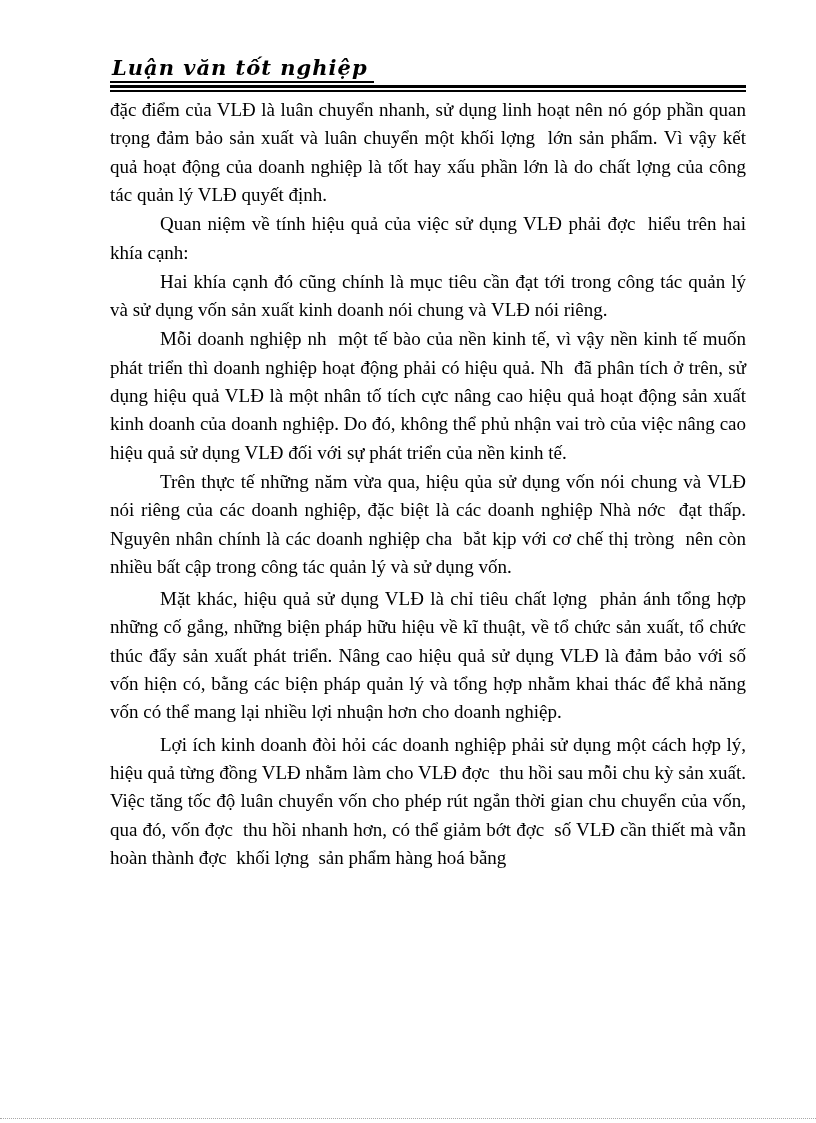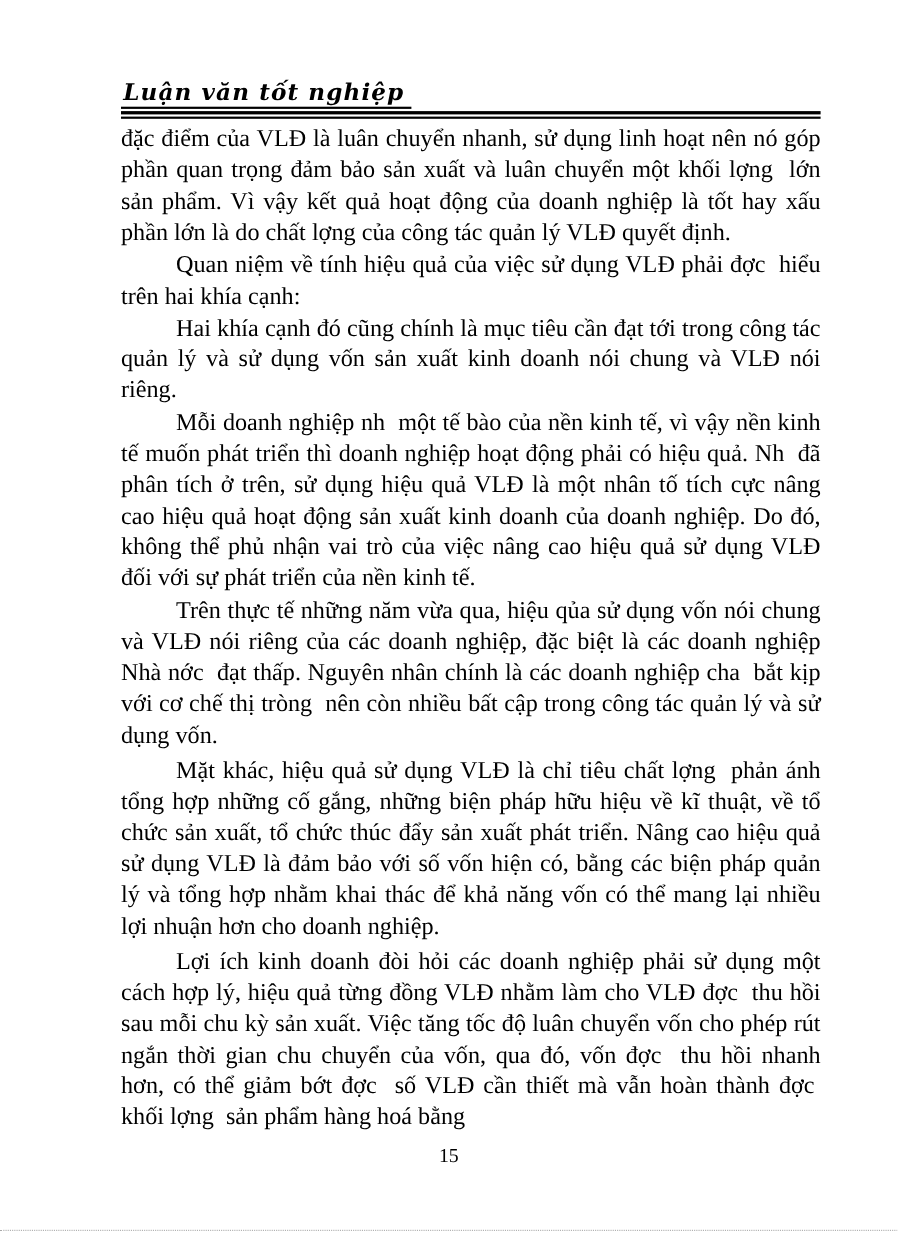--- a/index.html
+++ b/index.html
@@ -16,42 +16,42 @@
     font-family: "Liberation Serif", "DejaVu Serif", serif;
     color: #000000;
   }
   .content-column {
     position: absolute;
     left: 110px;
     top: 0;
     width: 636px;
   }
   .page-header {
-    padding-top: 72px;
+    padding-top: 56px;
   }
   .header-title {
     display: inline-block;
     font-family: "DejaVu Serif", serif;
     font-style: italic;
     font-weight: bold;
     font-size: 21px;
     letter-spacing: 1px;
     line-height: 1.1;
     border-bottom: 2px solid #000;
     padding: 0 6px 2px 2px;
     margin-bottom: 2px;
   }
   .header-rule {
     border-top: 3px solid #000;
     border-bottom: 2px solid #000;
     height: 2px;
   }
   .body-text {
     margin-top: 4px;
-    font-size: 22px;
+    font-size: 19px;
     line-height: 28.3px;
     text-align: justify;
   }
   .body-text p {
     margin: 0 0 1px 0;
   }
   .body-text p.indent {
     text-indent: 50px;
   }
   .body-text p.space-before {
@@ -92,17 +92,16 @@
       <p class="indent">Quan niệm về tính hiệu quả của việc sử dụng VLĐ phải đợc&nbsp; hiểu trên hai khía cạnh:</p>
       <p class="indent">Hai khía cạnh đó cũng chính là mục tiêu cần đạt tới trong công tác quản lý và sử dụng vốn sản xuất kinh doanh nói chung và VLĐ nói riêng.</p>
       <p class="indent">Mỗi doanh nghiệp nh&nbsp; một tế bào của nền kinh tế, vì vậy nền kinh tế muốn phát triển thì doanh nghiệp hoạt động phải có hiệu quả. Nh&nbsp; đã phân tích ở trên, sử dụng hiệu quả VLĐ là một nhân tố tích cực nâng cao hiệu quả hoạt động sản xuất kinh doanh của doanh nghiệp. Do đó, không thể phủ nhận vai trò của việc nâng cao hiệu quả sử dụng VLĐ đối với sự phát triển của nền kinh tế.</p>
       <p class="indent">Trên thực tế những năm vừa qua, hiệu qủa sử dụng vốn nói chung và VLĐ nói riêng của các doanh nghiệp, đặc biệt là các doanh nghiệp Nhà nớc&nbsp; đạt thấp. Nguyên nhân chính là các doanh nghiệp cha&nbsp; bắt kịp với cơ chế thị tròng&nbsp; nên còn nhiều bất cập trong công tác quản lý và sử dụng vốn.</p>
       <p class="indent space-before">Mặt khác, hiệu quả sử dụng VLĐ là chỉ tiêu chất lợng&nbsp; phản ánh tổng hợp những cố gắng, những biện pháp hữu hiệu về kĩ thuật, về tổ chức sản xuất, tổ chức thúc đẩy sản xuất phát triển. Nâng cao hiệu quả sử dụng VLĐ là đảm bảo với số vốn hiện có, bằng các biện pháp quản lý và tổng hợp nhằm khai thác để khả năng vốn có thể mang lại nhiều lợi nhuận hơn cho doanh nghiệp.</p>
       <p class="indent space-before">Lợi ích kinh doanh đòi hỏi các doanh nghiệp phải sử dụng một cách hợp lý, hiệu quả từng đồng VLĐ nhằm làm cho VLĐ đợc&nbsp; thu hồi sau mỗi chu kỳ sản xuất. Việc tăng tốc độ luân chuyển vốn cho phép rút ngắn thời gian chu chuyển của vốn, qua đó, vốn đợc&nbsp; thu hồi nhanh hơn, có thể giảm bớt đợc&nbsp; số VLĐ cần thiết mà vẫn hoàn thành đợc&nbsp; khối lợng&nbsp; sản phẩm hàng hoá bằng</p>
     </div>
 
   </div>
 
-  <div class="page-number">15</div>
 
   <div class="page-break-line"></div>
 
 </div>
 
 </body></html>

